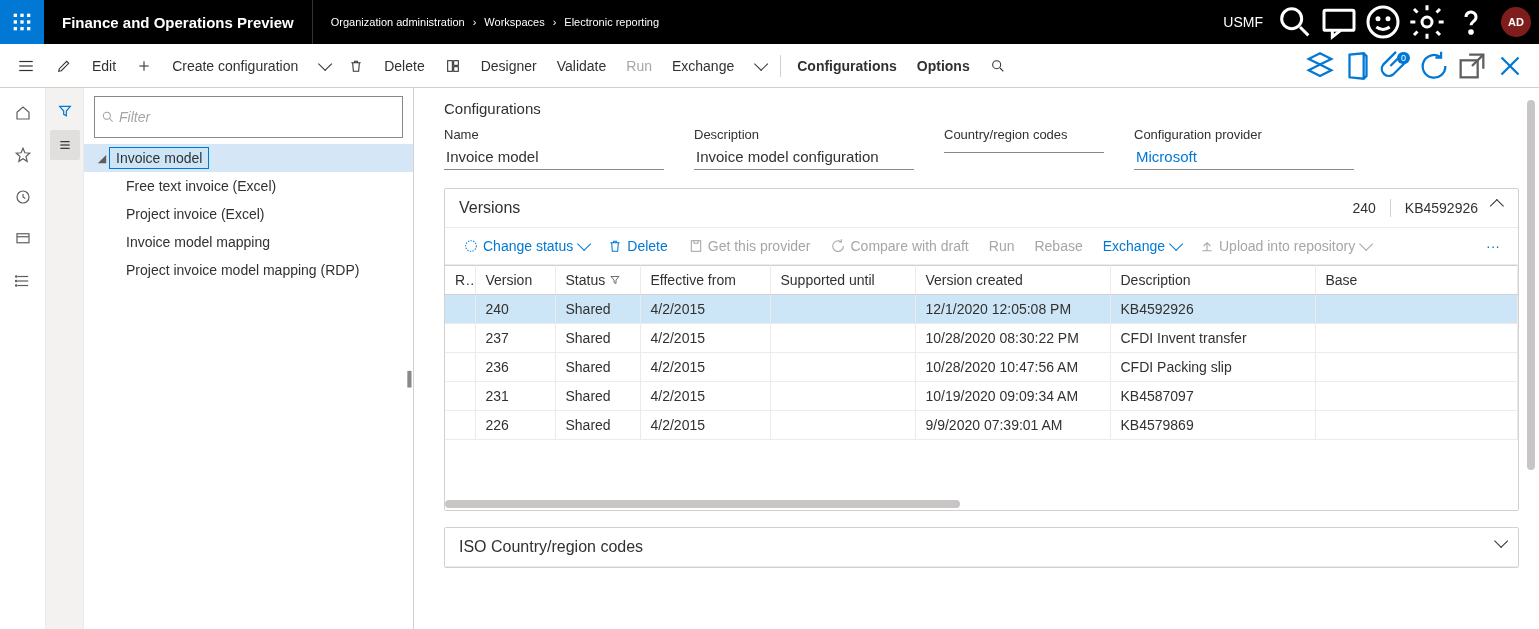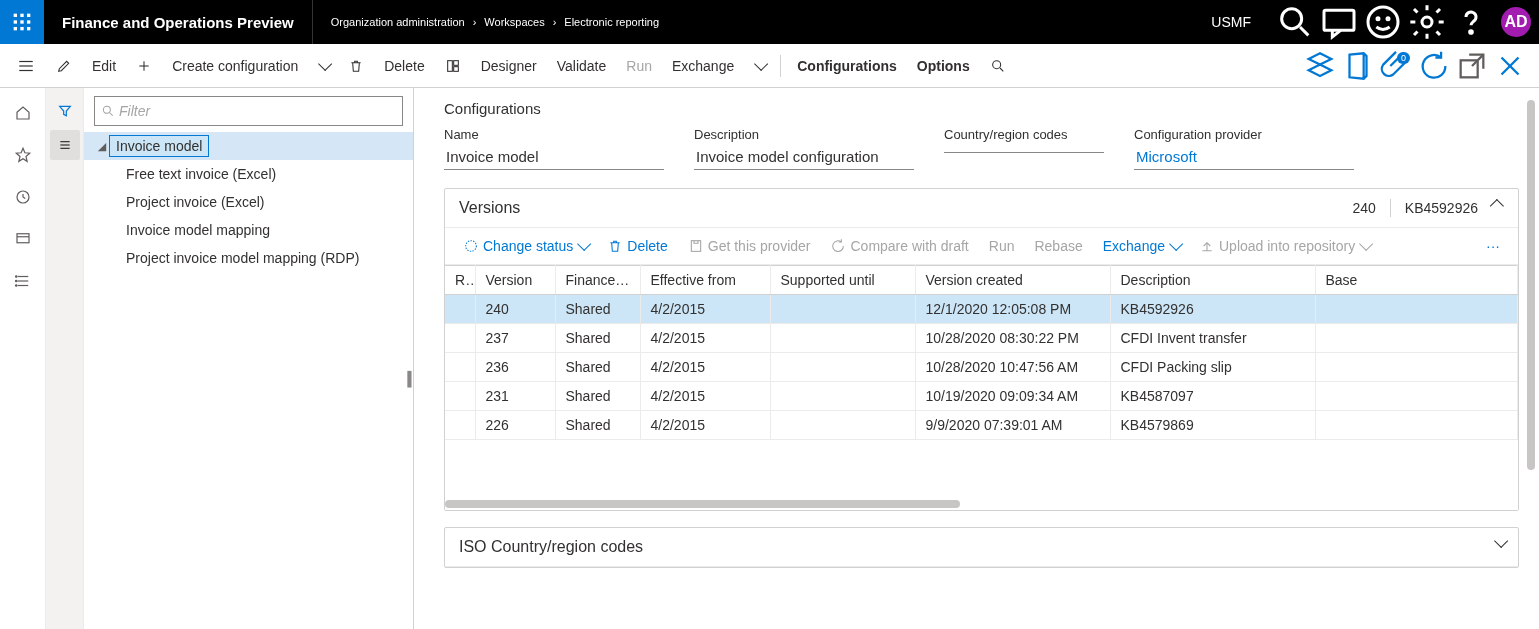--- a/index.html
+++ b/index.html
@@ -7,23 +7,23 @@
   
   
   .top-bar { height: 44px; background: #000; color: #fff; display: flex; align-items: center; }
   .waffle { width: 44px; height: 44px; background: #0078D4; display: flex; align-items: center; justify-content: center; cursor: pointer; }
   .waffle svg { width: 20px; height: 20px; }
   .app-title { padding: 0 18px; font-size: 15px; font-weight: 600; display: flex; align-items: center; height: 100%; border-right: 1px solid #333; }
   .breadcrumb { display: flex; align-items: center; padding: 0 18px; font-size: 11px; }
   .breadcrumb span.sep { margin: 0 8px; }
   .top-spacer { flex: 1; }
   .top-right { display: flex; align-items: center; padding-right: 8px; gap: 4px; }
-  .top-right .company { margin-right: 20px; font-size: 14px; }
+  .top-right .company { margin-right: 8px; font-size: 14px; }
   .top-icon { width: 40px; height: 44px; display: flex; align-items: center; justify-content: center; cursor: pointer; }
-  .avatar { width: 30px; height: 30px; border-radius: 50%; background: #a21caf; color: #fff; display: flex; align-items: center; justify-content: center; font-size: 16px; font-weight: 600; margin-left: 6px; }
+  .avatar { width: 30px; height: 30px; border-radius: 50%; background: #7f1d1d; color: #fff; display: flex; align-items: center; justify-content: center; font-size: 11px; font-weight: 600; margin-left: 6px; }
 
   
   .cmd-bar { height: 44px; border-bottom: 1px solid #d1d1d1; display: flex; align-items: center; padding: 0 6px; background: #fff; }
   .hamburger { width: 40px; display: flex; justify-content: center; cursor: pointer; }
   .cmd-item { display: flex; align-items: center; padding: 0 10px; height: 44px; cursor: pointer; color: #323130; gap: 20px; }
   .cmd-item.disabled { color: #A6A6A6; cursor: default; }
   .cmd-item svg { width: 16px; height: 16px; }
   .cmd-sep { width: 1px; height: 22px; background: #d1d1d1; margin: 0 6px; }
   .cmd-bold { font-weight: 600; }
   .cmd-spacer { flex: 1; }
@@ -34,21 +34,21 @@
 
   
   .main { display: flex; height: calc(100vh - 88px); }
   .nav-rail { width: 46px; background: #fff; border-right: 1px solid #edebe9; display: flex; flex-direction: column; align-items: center; padding-top: 6px; gap: 4px; }
   .nav-rail-item { width: 40px; height: 38px; display: flex; align-items: center; justify-content: center; cursor: pointer; color: #605E5C; border-radius: 2px; }
   .left-mini { width: 38px; background: #F3F2F1; border-right: 1px solid #edebe9; display: flex; flex-direction: column; align-items: center; padding-top: 8px; gap: 4px; }
   .left-mini-item { width: 30px; height: 30px; display: flex; align-items: center; justify-content: center; cursor: pointer; color: #0078D4; }
   .left-mini-item.active { background: #E1DFDD; border-radius: 2px; color: #323130; }
 
   .tree-pane { width: 330px; border-right: 1px solid #d1d1d1; padding: 8px 0; overflow: auto; position: relative; }
-  .filter-box { margin: 0 10px 6px 10px; border: 1px solid #8A8886; height: 30px; display: flex; align-items: center; padding: 0 6px; gap: 4px; }
+  .filter-box { margin: 0 10px 6px 10px; border: 1px solid #8A8886; height: 42px; display: flex; align-items: center; padding: 0 6px; gap: 4px; }
   .filter-box input { border: none; outline: none; flex: 1; font-size: 14px; }
   .filter-box input::placeholder { color: #A6A6A6; font-style: italic; }
   .tree-row { display: flex; align-items: center; height: 28px; padding-left: 10px; cursor: pointer; }
   .tree-row .caret { width: 16px; text-align: center; color: #605E5C; font-size: 11px; }
   .tree-row.selected .label { background: #CDE6F7; outline: 1px solid #0078D4; }
   .tree-row.row-selected { background: #D5E7F7; }
   .tree-row .label { padding: 2px 6px; }
   .tree-row.child { padding-left: 36px; }
   .drag-handle { position: absolute; right: -4px; top: 50%; width: 8px; height: 40px; display:flex; align-items:center; justify-content:center; color:#8A8886; cursor: col-resize; }
 
@@ -437,21 +437,21 @@
                 <col class="col-eff">
                 <col class="col-sup">
                 <col class="col-created">
                 <col class="col-desc">
                 <col class="col-base">
             </colgroup>
             <thead>
               <tr>
                 <th>R...</th>
                 <th>Version</th>
-                <th><span>Finance</span> <svg width="12" height="12" viewBox="0 0 24 24" fill="none" stroke="#605E5C" stroke-width="1.8" style="vertical-align:-1px">
+                <th><span>Status</span> <svg width="12" height="12" viewBox="0 0 24 24" fill="none" stroke="#605E5C" stroke-width="1.8" style="vertical-align:-1px">
                       <path d="M4 5 L20 5 L14 12 L14 19 L10 17 L10 12 Z"></path>
                     </svg></th>
                 <th>Effective from</th>
                 <th>Supported until</th>
                 <th>Version created</th>
                 <th>Description</th>
                 <th>Base</th>
               </tr>
             </thead>
             <tbody id="versions-body">

